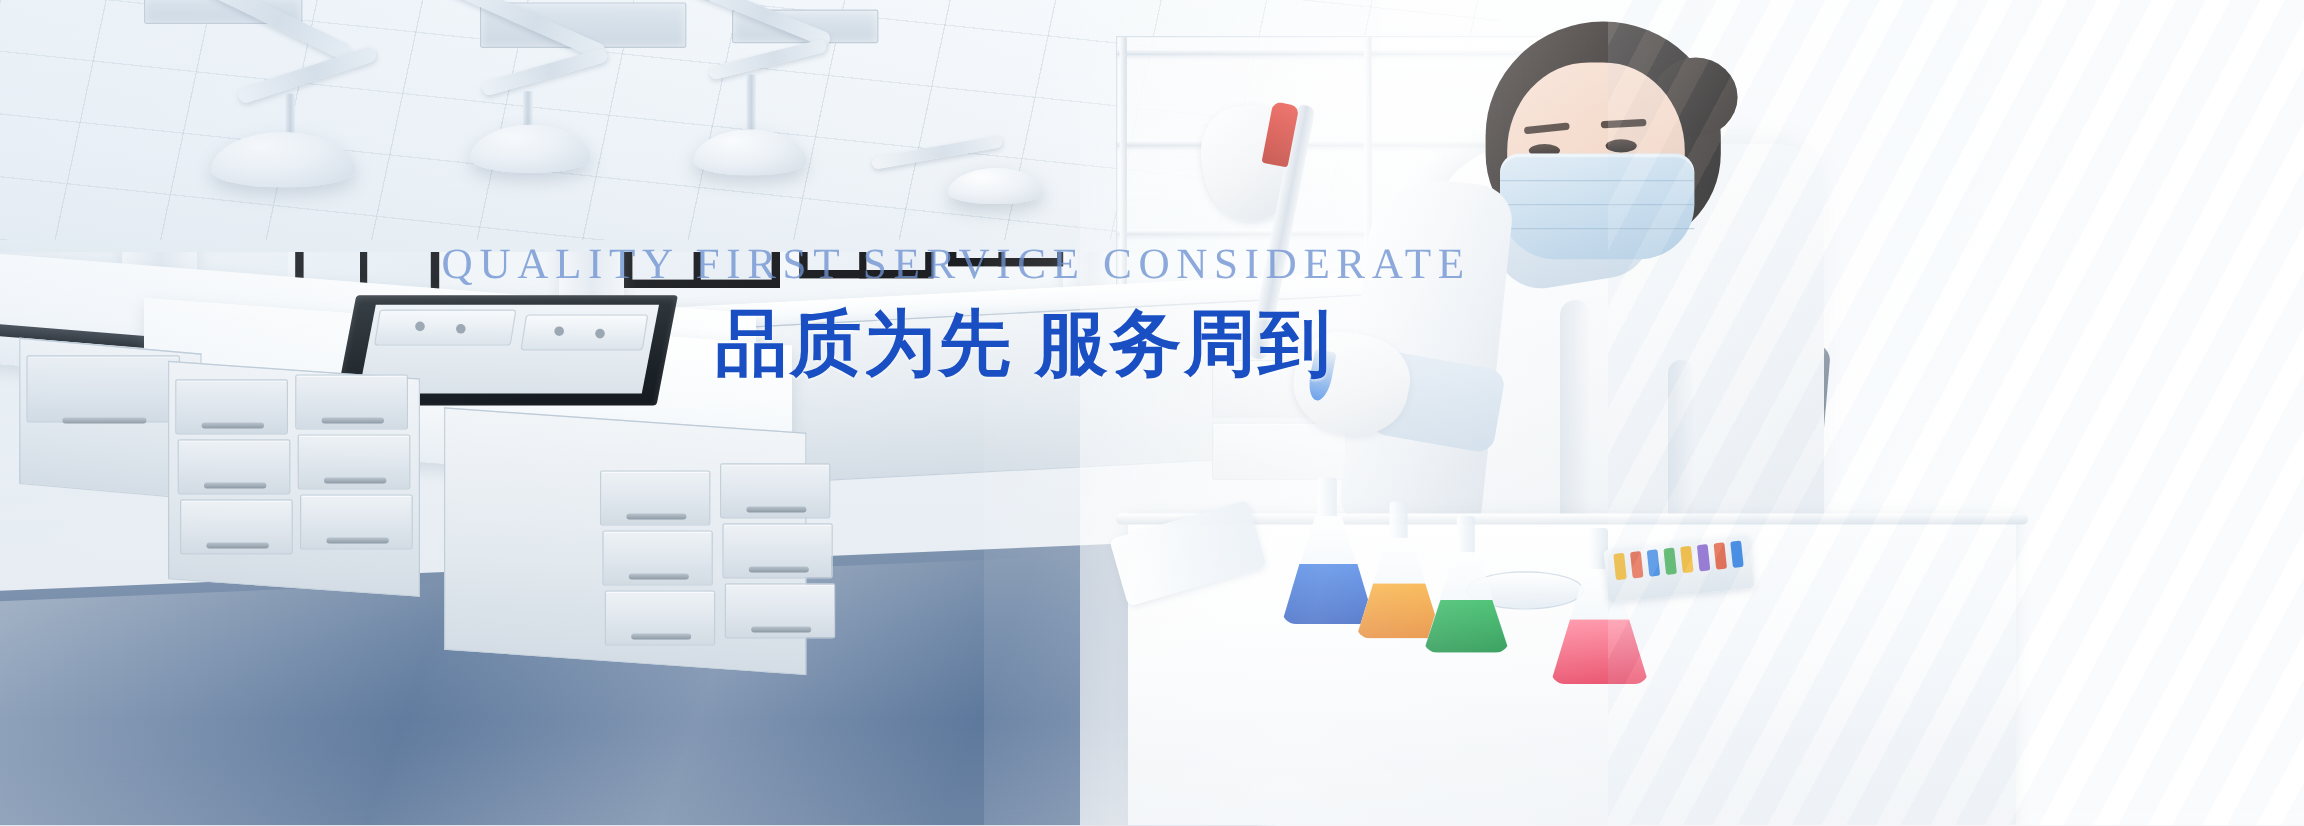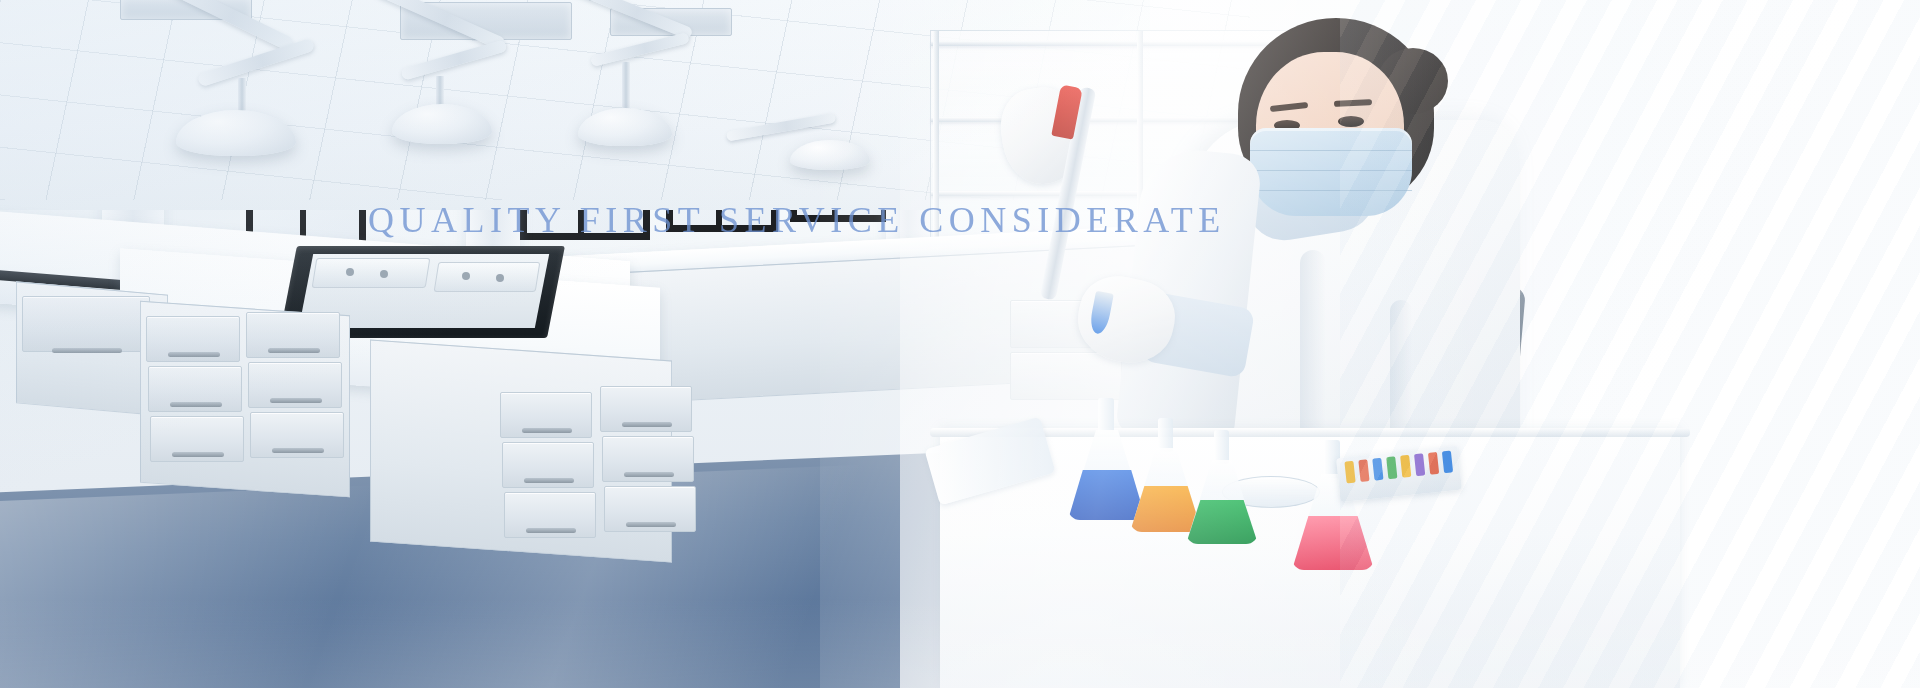--- a/index.html
+++ b/index.html
@@ -631,16 +631,17 @@
 
     <div class="tint-blue-left"></div>
     <div class="tint-white-right"></div>
     <div class="diag-stripes"></div>
     <div class="bottom-fade"></div>
   </div>
 
   <div class="copy">
     <div class="eyebrow">QUALITY FIRST SERVICE CONSIDERATE</div>
 
+    <div class="headline">品质为先 服务周到</div>
 
   </div>
 
 </div>
 
 </body></html>

